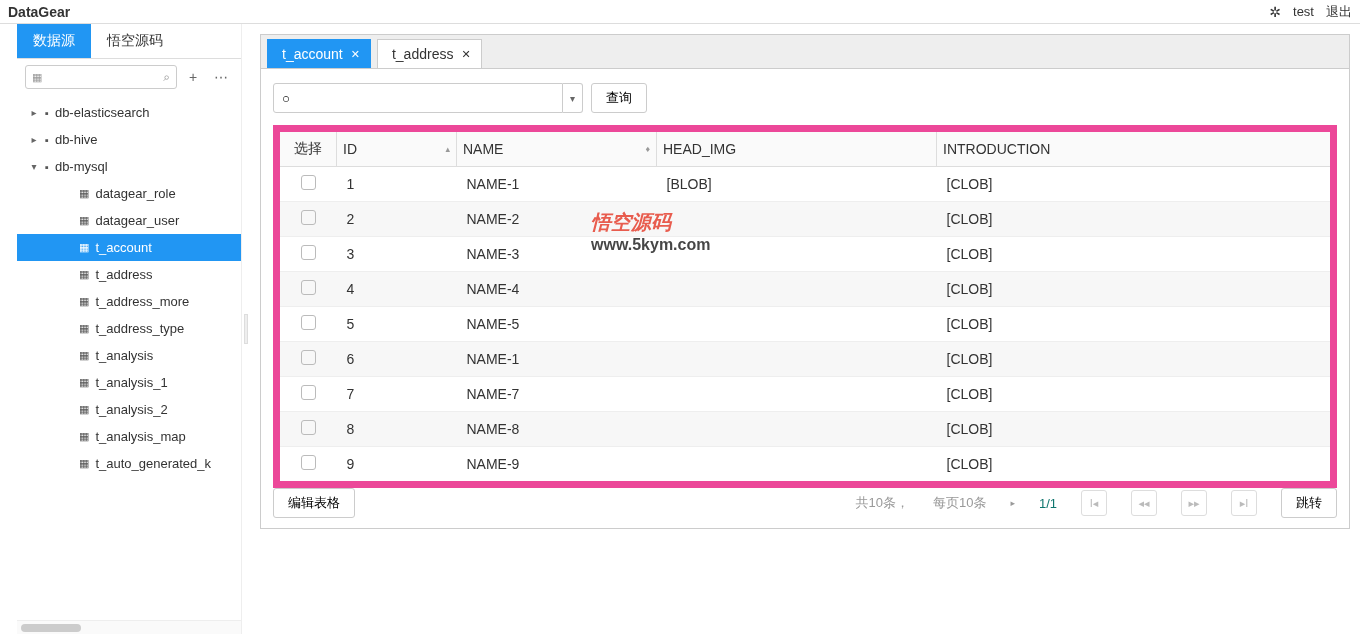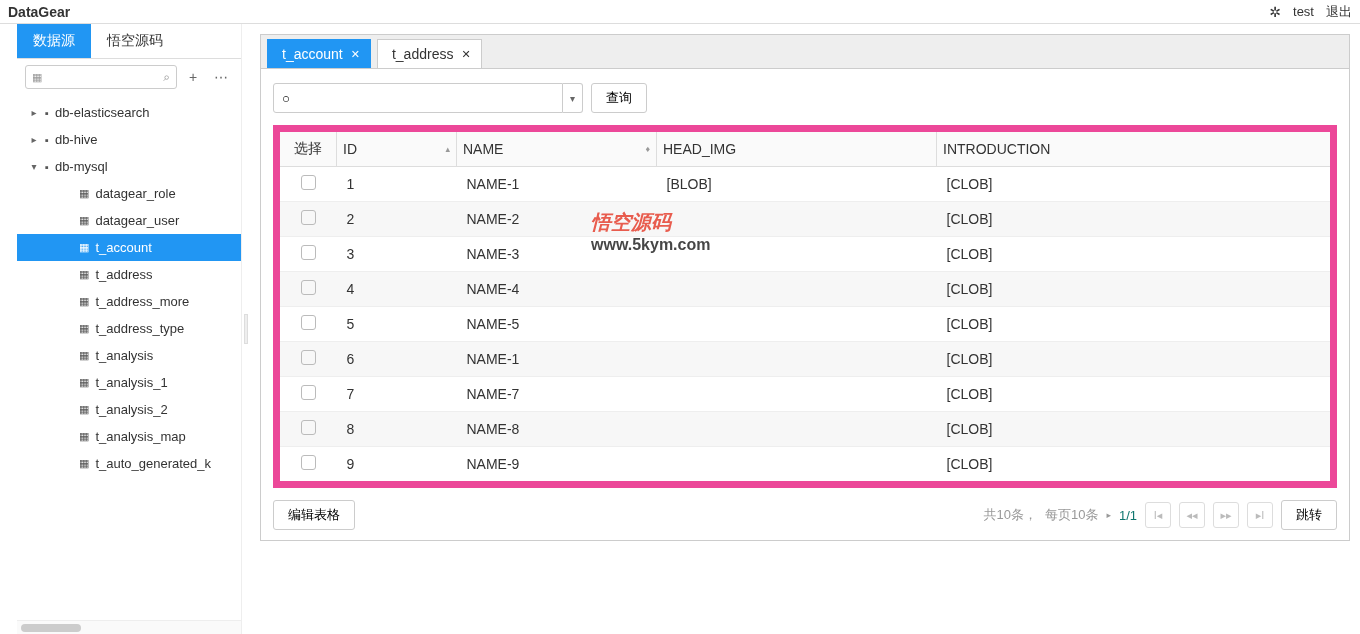--- a/index.html
+++ b/index.html
@@ -47,22 +47,22 @@
 .table { width: 100%; border: 7px solid #ec4899; border-collapse: collapse; }
 .table th { background: #fafafa; border: 1px solid #ddd; padding: 8px 6px; font-weight: normal; text-align: left; position: relative; font-size: 14px; }
 .table th .sort { position: absolute; right: 6px; top: 50%; transform: translateY(-50%); font-size: 9px; color: #999; line-height: 8px; }
 .table td { border-bottom: 1px solid #eee; padding: 8px 10px; text-align: left; font-size: 14px; }
 .table tr:nth-child(even) td { background: #f7f7f7; }
 .chk { width: 15px; height: 15px; border: 1px solid #bbb; border-radius: 3px; display: inline-block; }
 .col-sel { width: 60px; text-align: center !important; }
 .col-id { width: 120px; }
 .col-name { width: 200px; }
 .col-head { width: 280px; }
-.footer-row { display: flex; align-items: center; justify-content: space-between; margin-top: 12px; }
-.pager { display: flex; align-items: center; gap: 8px; color: #999; font-size: 13px; }
+.footer-row { display: flex; align-items: center; justify-content: space-between; }
+.pager { display: flex; align-items: center; gap: 24px; color: #999; font-size: 13px; }
 .pager .pbtn { width: 26px; height: 26px; border: 1px solid #ddd; background: #fff; display: flex; align-items: center; justify-content: center; color: #bbb; cursor: pointer; font-size: 11px; border-radius: 3px; }
 .watermark { position: absolute; pointer-events: none; color: #e74c3c; font-weight: bold; opacity: 0.9; }
 </style>
 </head>
 <body>
 
 <div class="header">
   <span class="app-title">DataGear</span>
   <div class="header-right">
     <span class="gear-icon">✲</span>

